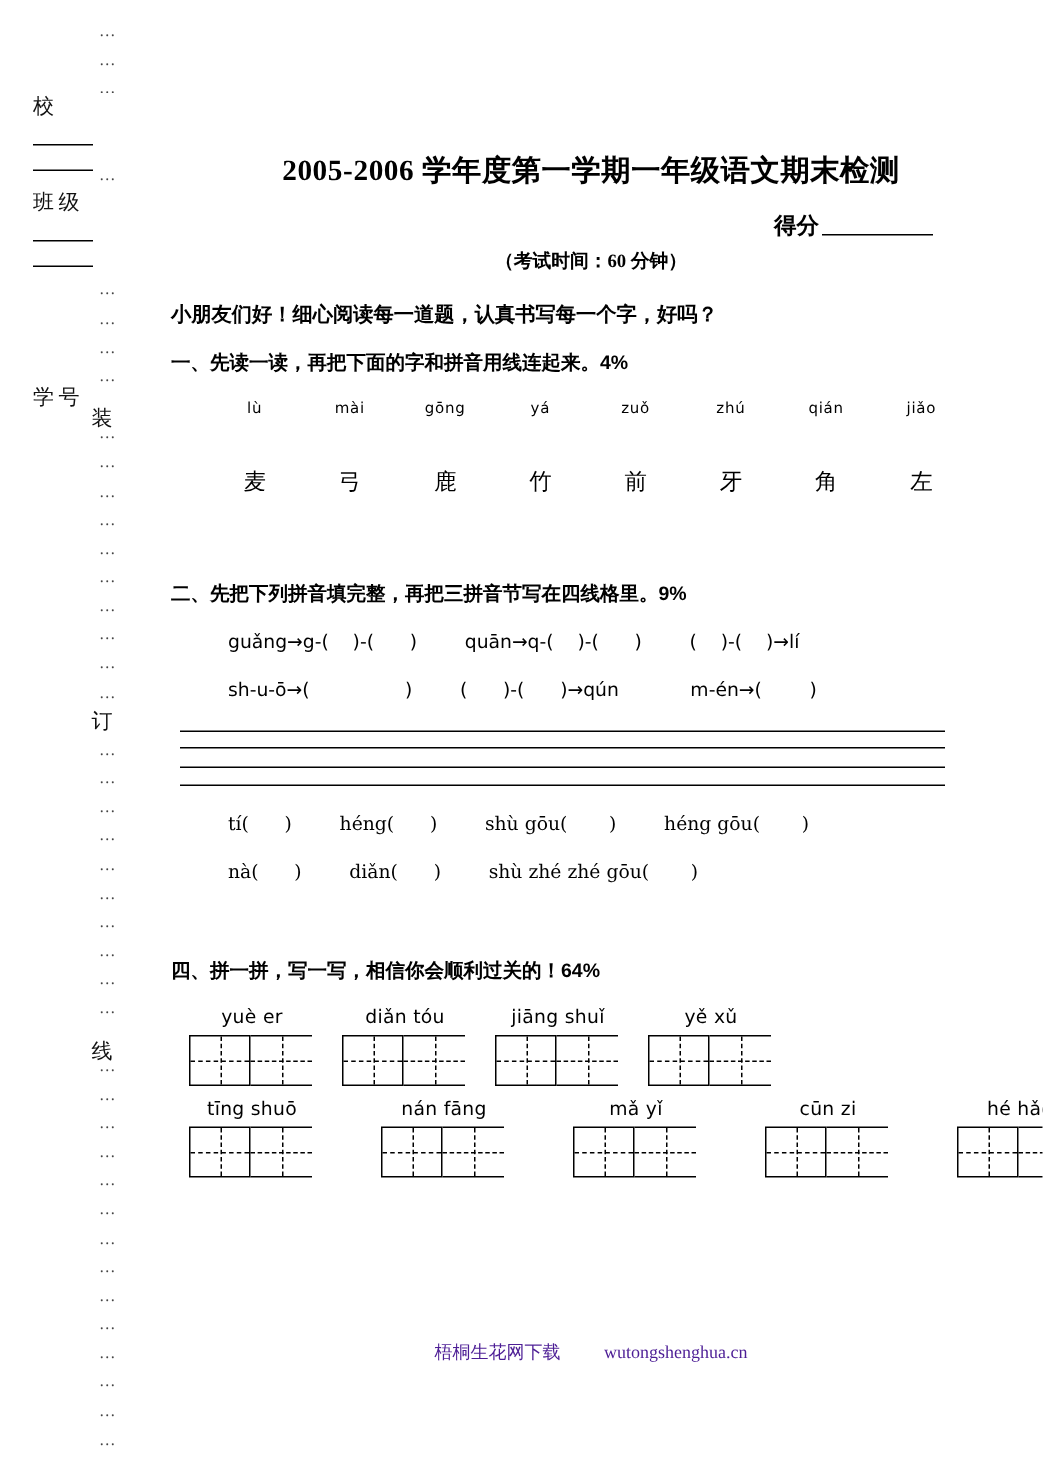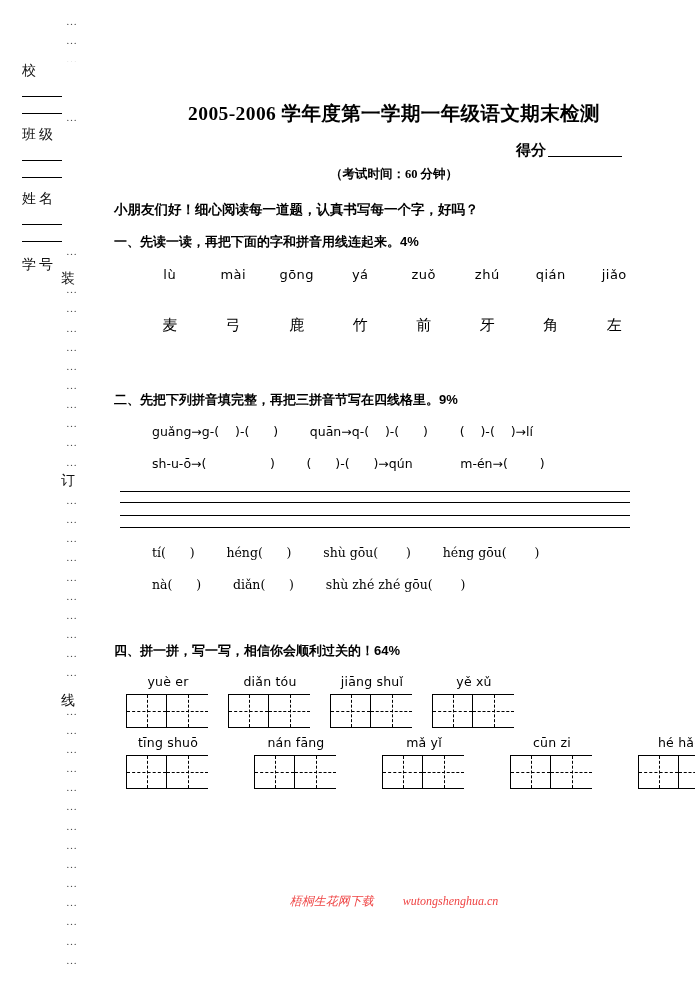--- a/index.html
+++ b/index.html
@@ -144,21 +144,21 @@
   .q4-head { margin-top: 50px; }
 
   
   .match-row {
     display: flex;
     padding: 0 34px 0 30px;
     font-family: "DejaVu Sans", sans-serif;
   }
   .match-pinyin {
     margin-top: 16px;
-    font-size: 13px;
+    font-size: 10px;
     letter-spacing: 0.5px;
   }
   .match-chars {
     margin-top: 34px;
     font-size: 15px;
     font-family: "Liberation Serif", "DejaVu Serif", serif;
   }
   .match-row > div {
     flex: 1;
     text-align: center;
@@ -261,23 +261,22 @@
   }
 
   
   .footer {
     position: absolute;
     left: 0;
     top: 893px;
     width: 572px;
     text-align: center;
     font-size: 12px;
-    color: #ef4444;
-    font-family: "Liberation Serif", "DejaVu Serif", serif;
-    font-style: italic;
+    color: #4c1d95;
+    font-family: "Liberation Serif", "DejaVu Serif", serif;
   }
   .footer .site {
     margin-left: 26px;
     font-family: "Liberation Serif", "DejaVu Serif", serif;
   }
 </style>
 </head>
 <body>
 
 <div class="binding">
@@ -344,25 +343,20 @@
     <div class="field-rule"></div>
     <div class="field-rule"></div>
   </div>
 
   <div class="field-group fg-class">
     <div class="field-label">班级</div>
     <div class="field-rule"></div>
     <div class="field-rule"></div>
   </div>
 
-  <div class="field-group fg-name">
-    <div class="field-label">姓名</div>
-    <div class="field-rule"></div>
-    <div class="field-rule"></div>
-  </div>
 
   <div class="field-group fg-id">
     <div class="field-label">学号</div>
   </div>
 </div>
 
 <div class="paper">
 
   <div class="doc-title">2005-2006 学年度第一学期一年级语文期末检测</div>
 

